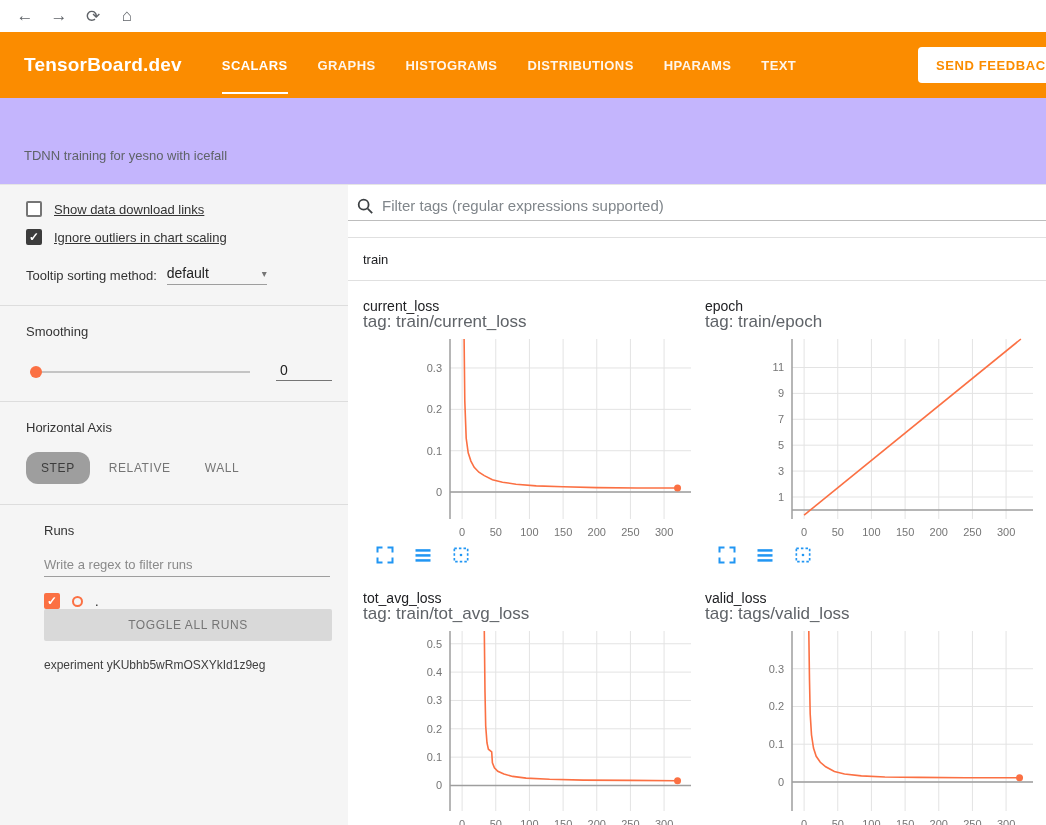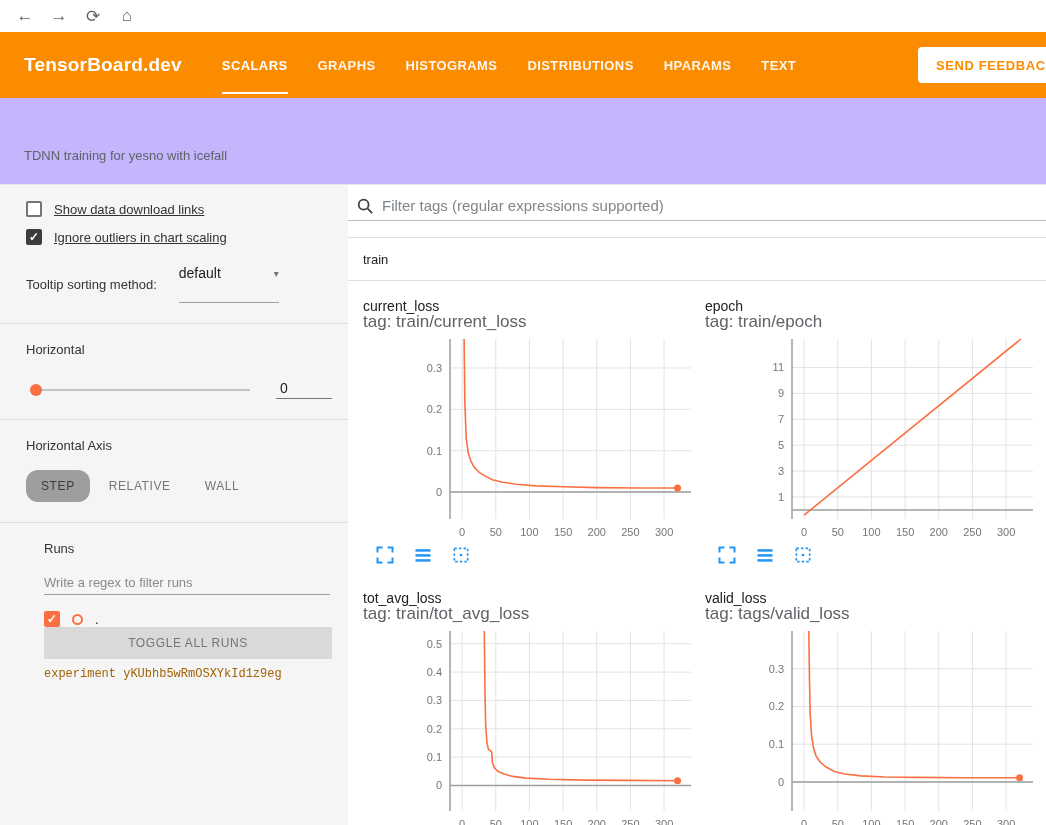--- a/index.html
+++ b/index.html
@@ -39,21 +39,21 @@
   .side-sec.last { border-bottom:none;padding-left:44px; }
   .chk-row { display:flex; align-items:center; gap:12px; margin-bottom:12px; cursor:pointer; }
   .chk { width:16px; height:16px; border:2px solid #757575; border-radius:2px; display:flex;
          align-items:center; justify-content:center; flex:0 0 16px; background:#fff; }
   .chk.dark { background:#3c3c3c; border-color:#3c3c3c; color:#fff; font-size:12px; font-weight:bold; }
   .chk.orange { background:#fb7043; border-color:#fb7043; color:#fff; font-size:12px; font-weight:bold; }
   .chk-label { font-size:13px; color:#333;text-decoration:underline; }
   .side-label { font-size:13px; color:#333; }
   .tooltip-row { display:flex; align-items:center; gap:10px; margin-top:20px; }
   .dropdown { display:flex; align-items:center; justify-content:space-between; width:100px;
-              border-bottom:1px solid #9e9e9e; padding-bottom:21px; cursor:pointer;margin-left:12px; }
+              border-bottom:1px solid #9e9e9e; padding-bottom:3px; cursor:pointer; }
   .dropdown .val { font-size:14px; color:#212121; }
   .dd-arrow { font-size:10px; color:#757575; }
 
   .smooth-row { display:flex; align-items:center; margin-top:22px; }
   .slider { position:relative; flex:1; height:2px; background:#c4c4c4; margin:0 4px; }
   .slider-thumb { position:absolute; left:0; top:-5px; width:12px; height:12px; border-radius:50%;
                   background:#fb7043; cursor:pointer; }
   .smooth-val { width:56px; margin-left:22px; border-bottom:1px solid #757575; font-size:14px;
                 color:#212121; padding:0 0 2px 4px; }
 
@@ -63,21 +63,21 @@
   .axis-btn.active { background:#9e9e9e; color:#3c3c3c; }
 
   .runs-input { width:286px; margin-top:14px; border:none; outline:none; background:transparent;
                 border-bottom:1px solid #9e9e9e; font-size:13px; color:#333; padding:4px 0; font-family:inherit; }
   .runs-input::placeholder { color:#8a8a8a; }
   .run-row { display:flex; align-items:center; gap:12px; margin-top:16px; }
   .run-swatch { width:11px; height:11px; border-radius:50%; border:2px solid #fb7043; }
   .run-name { font-size:13px; color:#212121; }
   .toggle-btn { width:288px; background:#d9d9d9; border:none; border-radius:2px;
                 padding:9px 0; font-size:12px; letter-spacing:.6px; color:#757575; cursor:pointer; font-family:inherit; }
-  .exp-id { margin-top:8px; font-size:12px; color:#a16207;font-family:Liberation Mono, monospace; }
+  .exp-id { margin-top:17px; font-size:12px; color:#404040; }
 
   
   .main { flex:1; background:#fff; padding-top:6px; overflow:hidden; }
   .filter-bar { display:flex; align-items:center; gap:8px; height:30px; padding:0 0 0 8px;
                 border-bottom:1px solid #bdbdbd; }
   .filter-input { flex:1; border:none; outline:none; font-size:15px; color:#202124; font-family:inherit; }
   .filter-input::placeholder { color:#80868b; }
 
   .card { margin-top:16px; border-top:1px solid #e0e0e0; }
   .card-header { padding:12px 16px 12px 15px; border-bottom:1px solid #e0e0e0; }
@@ -138,21 +138,21 @@
         <div class="tooltip-row">
           <span class="side-label">Tooltip sorting method:</span>
           <span class="dropdown">
             <span class="val">default</span>
             <span class="dd-arrow">▾</span>
           </span>
         </div>
       </section>
 
       <section class="side-sec">
-        <span class="side-label">Horizontal</span>
+        <span class="side-label">Smoothing</span>
         <div class="smooth-row">
           <div class="slider">
             <div class="slider-thumb"></div>
           </div>
           <div class="smooth-val">0</div>
         </div>
       </section>
 
       <section class="side-sec">
         <span class="side-label">Horizontal Axis</span>

